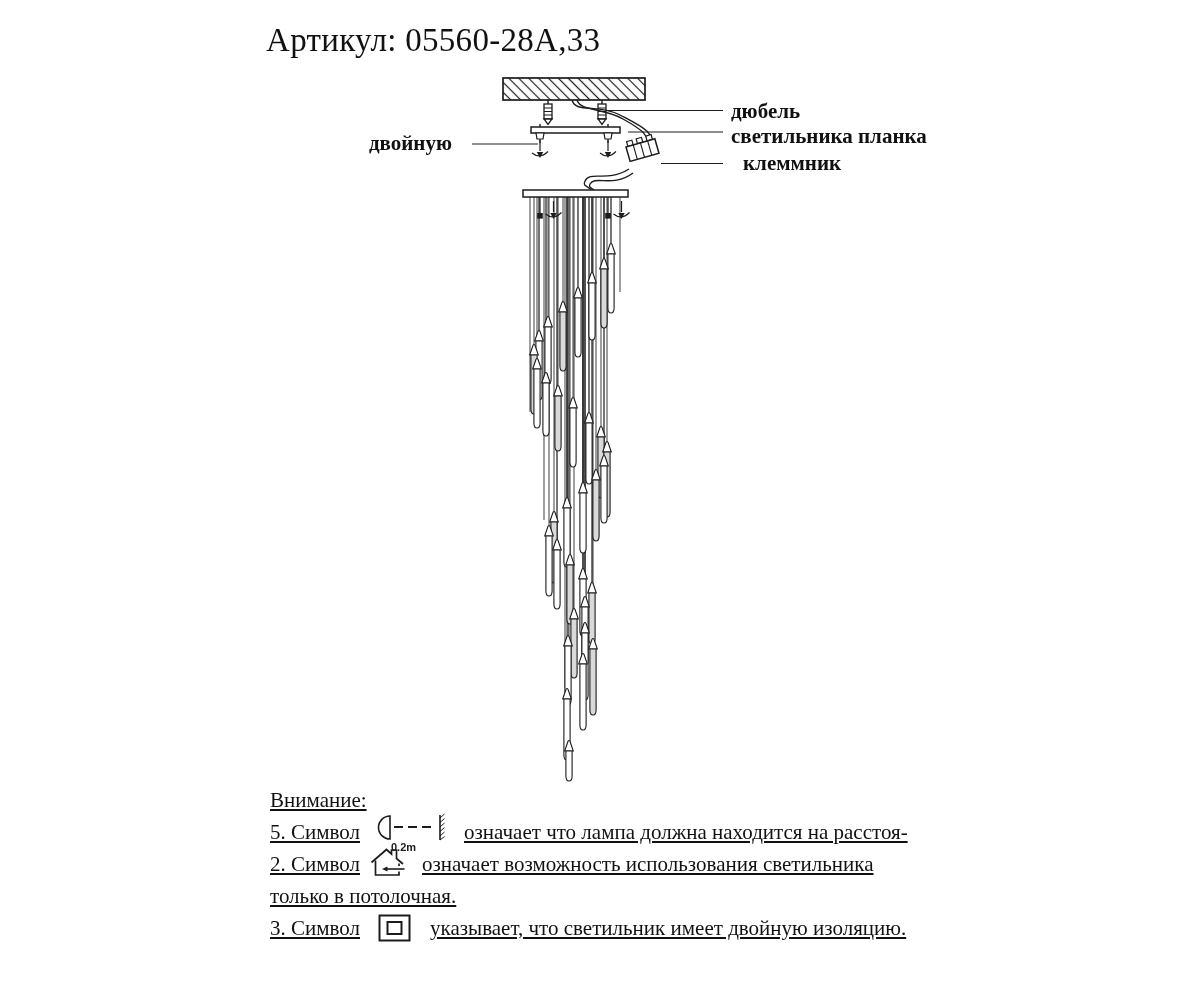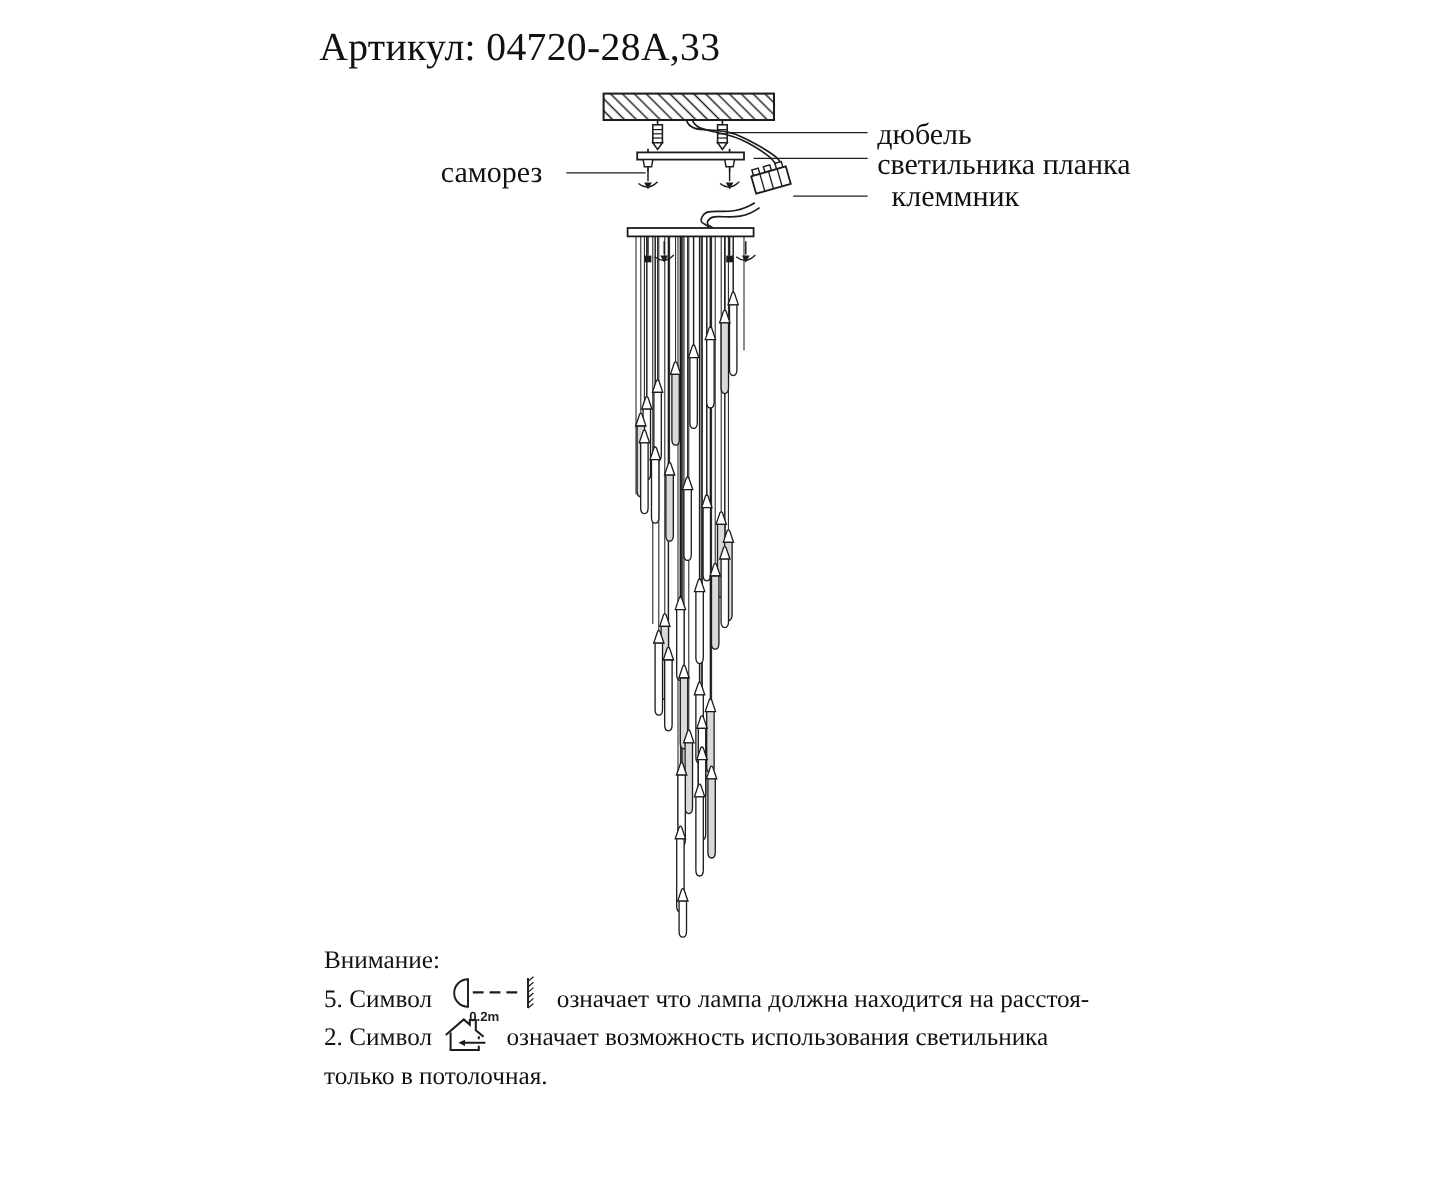--- a/index.html
+++ b/index.html
@@ -4,38 +4,38 @@
 <style>
   html,body{margin:0;padding:0;background:#ffffff;}
   .page{
     position:relative;width:1200px;height:1000px;background:#ffffff;overflow:hidden;
     font-family:"Liberation Serif","DejaVu Serif",serif;color:#111;
   }
   .title{
     position:absolute;left:266px;top:22px;font-size:33px;letter-spacing:.3px;white-space:pre;
   }
   .diagram-svg{position:absolute;left:0;top:0;}
-  .callout{position:absolute;font-size:25px;white-space:pre;}
+  .callout{position:absolute;font-size:21px;white-space:pre;font-weight:bold;}
   .callout.samorez{left:250px;width:202px;text-align:right;top:131px;}
   .callout.dyubel{left:731px;top:99px;}
   .callout.planka{left:731px;top:124px;}
   .callout.klemmnik{left:731px;top:151px;margin-left:12px;}
   .notes{position:absolute;left:270px;top:784px;width:700px;}
-  .note-line{height:32px;display:flex;align-items:center;white-space:pre;font-size:21px;}
+  .note-line{height:32px;display:flex;align-items:center;white-space:pre;font-size:21px;text-decoration:underline;}
   .sym{flex:0 0 auto;}
   .sym.lamp{margin:0 14px 0 16px;}
   .sym.house{margin:0 16px 0 10px;position:relative;top:-2px;}
   .sym.dbl{margin:0 18px 0 18px;}
 </style>
 </head>
 <body>
 
 <div class="page">
 
-  <div class="title">Артикул: 04720-28А,33</div>
+  <div class="title">Артикул: 05560-28А,33</div>
 
   <svg class="diagram-svg" width="1200" height="1000" viewBox="0 0 1200 1000">
     <defs>
       <pattern id="hatch" width="7" height="7" patternUnits="userSpaceOnUse" patternTransform="rotate(-45)">
         <line x1="3.5" y1="0" x2="3.5" y2="7" stroke="#1c1c1c" stroke-width="1.2"></line>
       </pattern>
 
       <g id="twist">
         <line x1="0" y1="-10" x2="0" y2="1" stroke="#1c1c1c" stroke-width="1.2"></line>
         <polygon points="0,8 -3.2,2 3.2,2" fill="#1c1c1c"></polygon>
@@ -280,21 +280,21 @@
           <path d="M 562.7 699 L 566 689.2 Q 567 687.8 568 689.2 L 571.3 699 Z" fill="#ffffff" stroke="#1c1c1c" stroke-width="1.1"></path>
           <path d="M 563.9 699 L 563.9 755 Q 563.9 760 567 760 Q 570.1 760 570.1 755 L 570.1 699 Z" fill="#ffffff" stroke="#1c1c1c" stroke-width="1.1"></path>
         </g>
         <g>
           <path d="M 564.7 751 L 568 741.2 Q 569 739.8 570 741.2 L 573.3 751 Z" fill="#ffffff" stroke="#1c1c1c" stroke-width="1.1"></path>
           <path d="M 565.9 751 L 565.9 776 Q 565.9 781 569 781 Q 572.1 781 572.1 776 L 572.1 751 Z" fill="#ffffff" stroke="#1c1c1c" stroke-width="1.1"></path>
         </g>
       </g>
   </svg>
 
-  <div class="callout samorez">саморез</div>
+  <div class="callout samorez">двойную</div>
   <div class="callout dyubel">дюбель</div>
   <div class="callout planka">светильника планка</div>
   <div class="callout klemmnik">клеммник</div>
 
   <div class="notes">
     <div class="note-line">Внимание:</div>
 
     <div class="note-line">
       <span>5. Символ</span>
       <svg class="sym lamp" width="74" height="40" viewBox="0 0 74 40">
@@ -324,15 +324,23 @@
         <path d="M 5.5 13.5 L 5.5 28 L 29 28 L 29 24.5" fill="none" stroke="#1c1c1c" stroke-width="1.7"></path>
         <line x1="29" y1="16.5" x2="29" y2="19" stroke="#1c1c1c" stroke-width="1.7"></line>
         <line x1="34.5" y1="22" x2="14" y2="22" stroke="#1c1c1c" stroke-width="1.6"></line>
         <polygon points="12,22 17.5,19.4 17.5,24.6" fill="#1c1c1c"></polygon>
       </svg>
       <span>означает возможность использования светильника</span>
     </div>
 
     <div class="note-line">только в потолочная.</div>
 
+    <div class="note-line">
+      <span>3. Символ</span>
+      <svg class="sym dbl" width="34" height="28" viewBox="0 0 34 28">
+        <rect x="1.5" y="1.5" width="30" height="25" fill="none" stroke="#1c1c1c" stroke-width="2"></rect>
+        <rect x="9.5" y="8" width="14" height="12" fill="none" stroke="#1c1c1c" stroke-width="2"></rect>
+      </svg>
+      <span>указывает, что светильник имеет двойную изоляцию.</span>
+    </div>
   </div>
 
 </div>
 
 </body></html>

